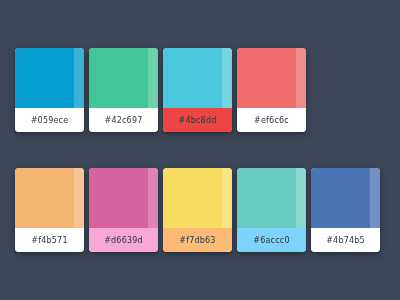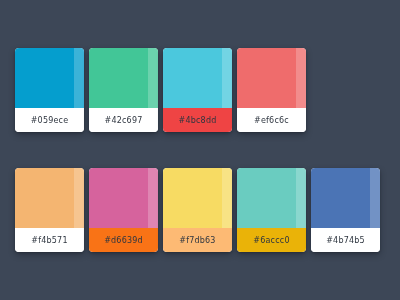--- a/index.html
+++ b/index.html
@@ -129,37 +129,37 @@
           <div class="swatch-highlight"></div>
         </div>
         <div class="swatch-label-band" style="background: rgb(255, 255, 255);">
           <span class="swatch-label" style="color: rgb(47, 54, 64);">#f4b571</span>
         </div>
       </div>
       <div class="swatch-card">
         <div class="swatch-color" style="background: rgb(214, 99, 157);">
           <div class="swatch-highlight"></div>
         </div>
-        <div class="swatch-label-band" style="background: #f97316; margin-top: 36px;">
+        <div class="swatch-label-band" style="background: #f9a8d4; margin-top: 36px;">
           <span class="swatch-label" style="color: rgb(47, 54, 64);">#d6639d</span>
         </div>
       </div>
       <div class="swatch-card">
         <div class="swatch-color" style="background: rgb(247, 219, 99);">
           <div class="swatch-highlight"></div>
         </div>
         <div class="swatch-label-band" style="background: #fdba74;">
           <span class="swatch-label" style="color: rgb(47, 54, 64);">#f7db63</span>
         </div>
       </div>
       <div class="swatch-card">
         <div class="swatch-color" style="background: rgb(106, 204, 192);">
           <div class="swatch-highlight"></div>
         </div>
-        <div class="swatch-label-band" style="background: #eab308; margin-top: 30px;">
+        <div class="swatch-label-band" style="background: #7dd3fc; margin-top: 30px;">
           <span class="swatch-label" style="color: rgb(47, 54, 64);">#6accc0</span>
         </div>
       </div>
       <div class="swatch-card">
         <div class="swatch-color" style="background: rgb(75, 116, 181);">
           <div class="swatch-highlight"></div>
         </div>
         <div class="swatch-label-band" style="background: rgb(255, 255, 255); margin-top: 48px;">
           <span class="swatch-label" style="color: rgb(47, 54, 64);">#4b74b5</span>
         </div>

